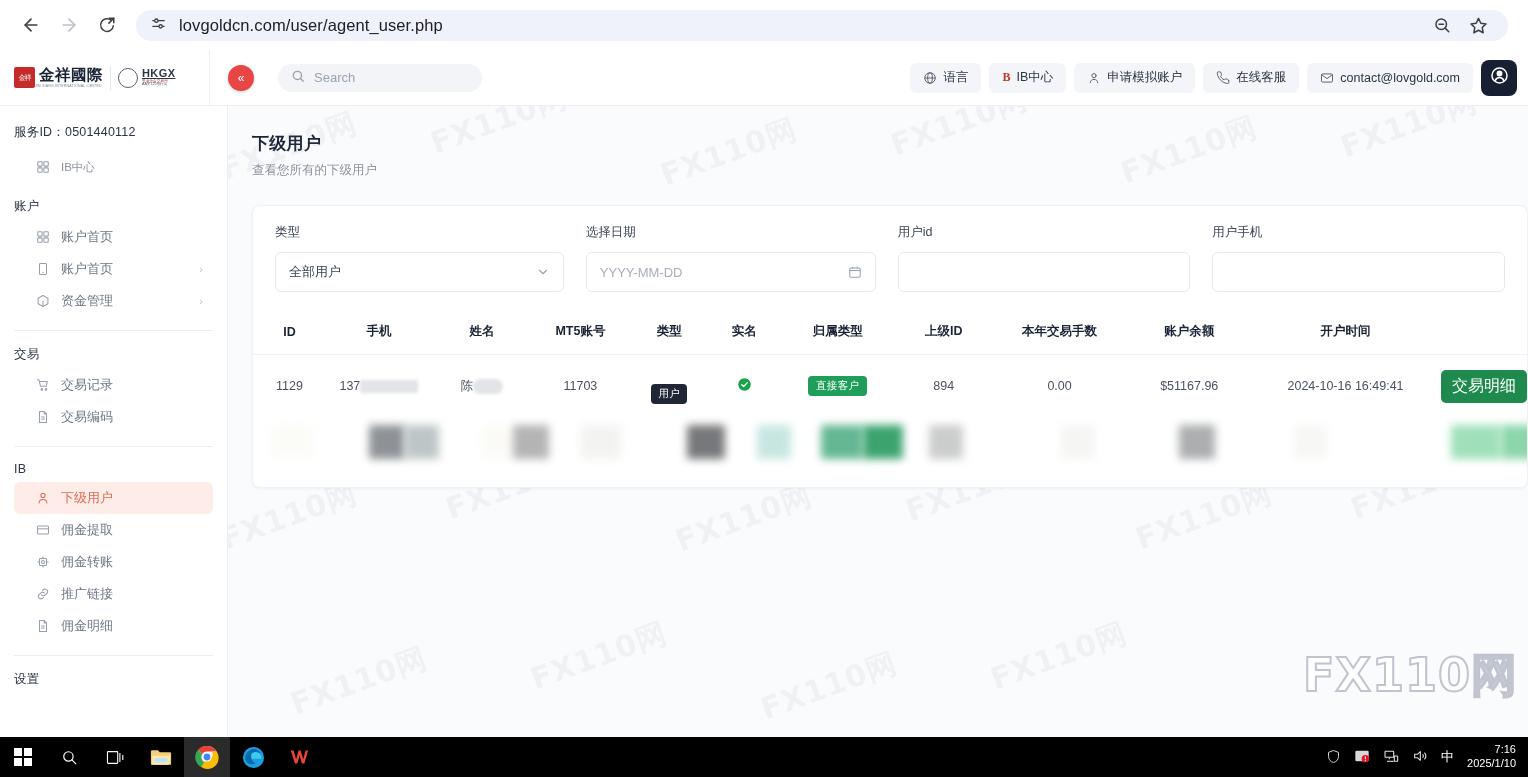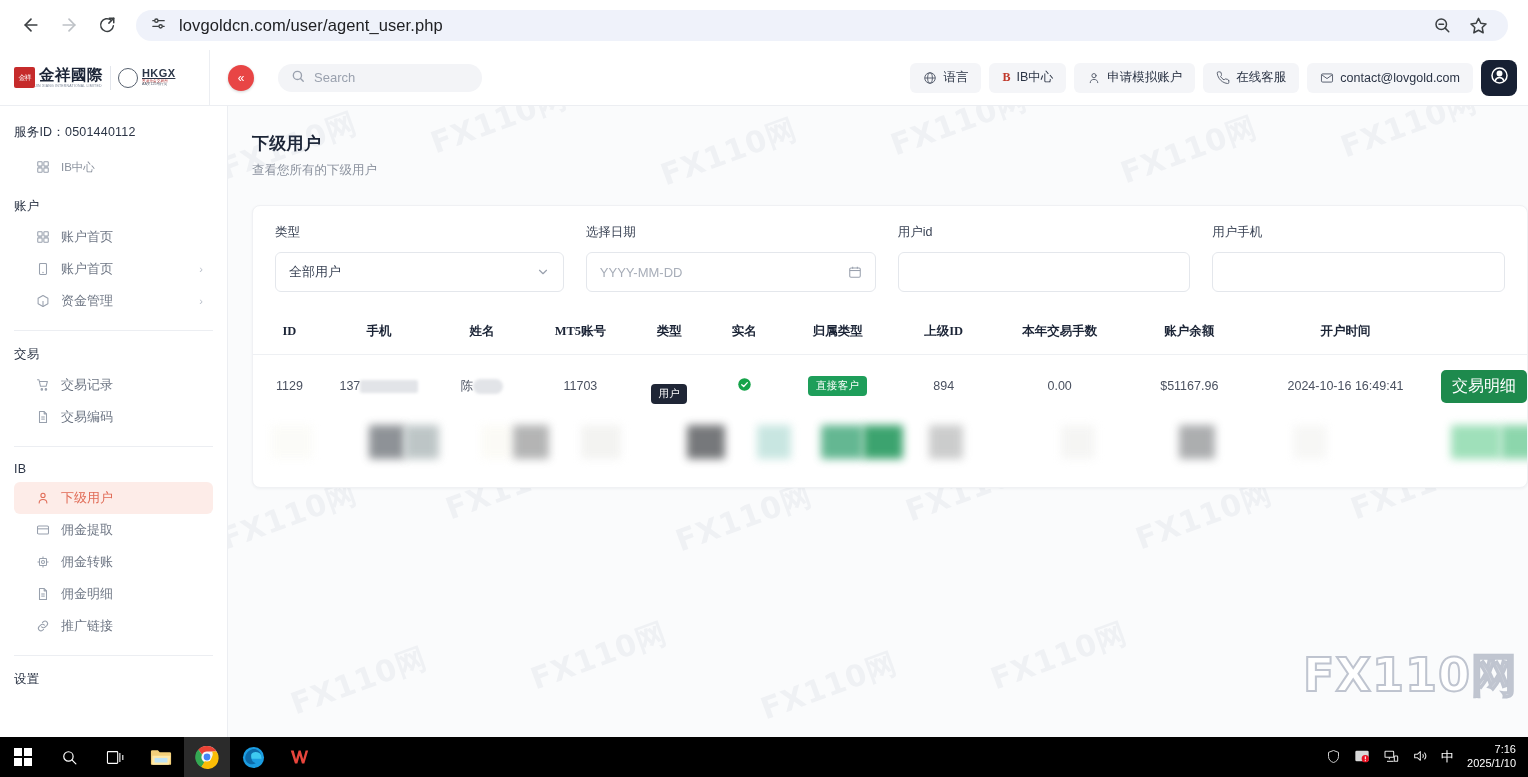--- a/index.html
+++ b/index.html
@@ -145,21 +145,21 @@
     height: 40px; border: 1px solid #e4e7ec; border-radius: 6px; background: #fff;
     display: flex; align-items: center; padding: 0 13px; font-size: 13px;
     color: #3a4355; justify-content: space-between;
   }
   .fctl .ph { color: #a8aeb9; }
   .fctl svg { display:block; color:#9aa1ae; }
 
   table { width: 100%; border-collapse: collapse; margin-top: 22px; }
   thead th {
     font-size: 12.5px; color: #1b2436; font-weight: bold; padding: 9px 0 14px 0;
-    border-bottom: 1px solid #eef0f3; white-space: nowrap; font-family: Liberation Serif, serif;
+    border-bottom: 1px solid #eef0f3; white-space: nowrap;
   }
   tbody td {
     font-size: 12.5px; color: #4a5160; padding: 13px 0; text-align: center;
     white-space: nowrap;
   }
   .badge-dark {
     display:inline-block; background:#1f2636; color:#fff; font-size:10.5px;
     padding: 3px 7px; border-radius: 4px; letter-spacing:.3px;margin-top:16px;
   }
   .badge-green {
@@ -452,37 +452,37 @@
             <line x1="12" y1="2.6" x2="12" y2="6"></line>
             <line x1="12" y1="18" x2="12" y2="21.4"></line>
             <line x1="2.6" y1="12" x2="6" y2="12"></line>
             <line x1="18" y1="12" x2="21.4" y2="12"></line>
           </svg>
       </span>
       <span>佣金转账</span>
     </div>
     <div class="nav-item">
       <span>
+        <svg width="14" height="14" viewBox="0 0 24 24" fill="none" stroke="currentColor" stroke-width="1.8" stroke-linecap="round">
+            <path d="M9.6 13.4a4.4 4.4 0 0 0 6.4.3l2.8-2.8a4.4 4.4 0 0 0-6.2-6.2l-1.6 1.6"></path>
+            <path d="M14.4 10.6a4.4 4.4 0 0 0-6.4-.3L5.2 13a4.4 4.4 0 0 0 6.2 6.2l1.6-1.6"></path>
+          </svg>
+      </span>
+      <span>推广链接</span>
+    </div>
+    <div class="nav-item">
+      <span>
         <svg width="14" height="14" viewBox="0 0 24 24" fill="none" stroke="currentColor" stroke-width="1.8" stroke-linejoin="round">
             <path d="M6 2.6h8l4 4v14.8H6z"></path>
             <polyline points="14 2.6 14 6.6 18 6.6"></polyline>
             <line x1="9" y1="12" x2="15" y2="12"></line>
             <line x1="9" y1="15.6" x2="15" y2="15.6"></line>
           </svg>
       </span>
       <span>佣金明细</span>
-    </div>
-    <div class="nav-item">
-      <span>
-        <svg width="14" height="14" viewBox="0 0 24 24" fill="none" stroke="currentColor" stroke-width="1.8" stroke-linecap="round">
-            <path d="M9.6 13.4a4.4 4.4 0 0 0 6.4.3l2.8-2.8a4.4 4.4 0 0 0-6.2-6.2l-1.6 1.6"></path>
-            <path d="M14.4 10.6a4.4 4.4 0 0 0-6.4-.3L5.2 13a4.4 4.4 0 0 0 6.2 6.2l1.6-1.6"></path>
-          </svg>
-      </span>
-      <span>推广链接</span>
     </div>
     <div class="nav-divider"></div>
     <div class="nav-section">设置</div>
   </div>
 
   <div class="main">
 
     <div class="wm-layer">
       <div class="wm" style="left:-10px; top:20px;">FX110网</div>
       <div class="wm" style="left:200px; top:-6px;">FX110网</div>

